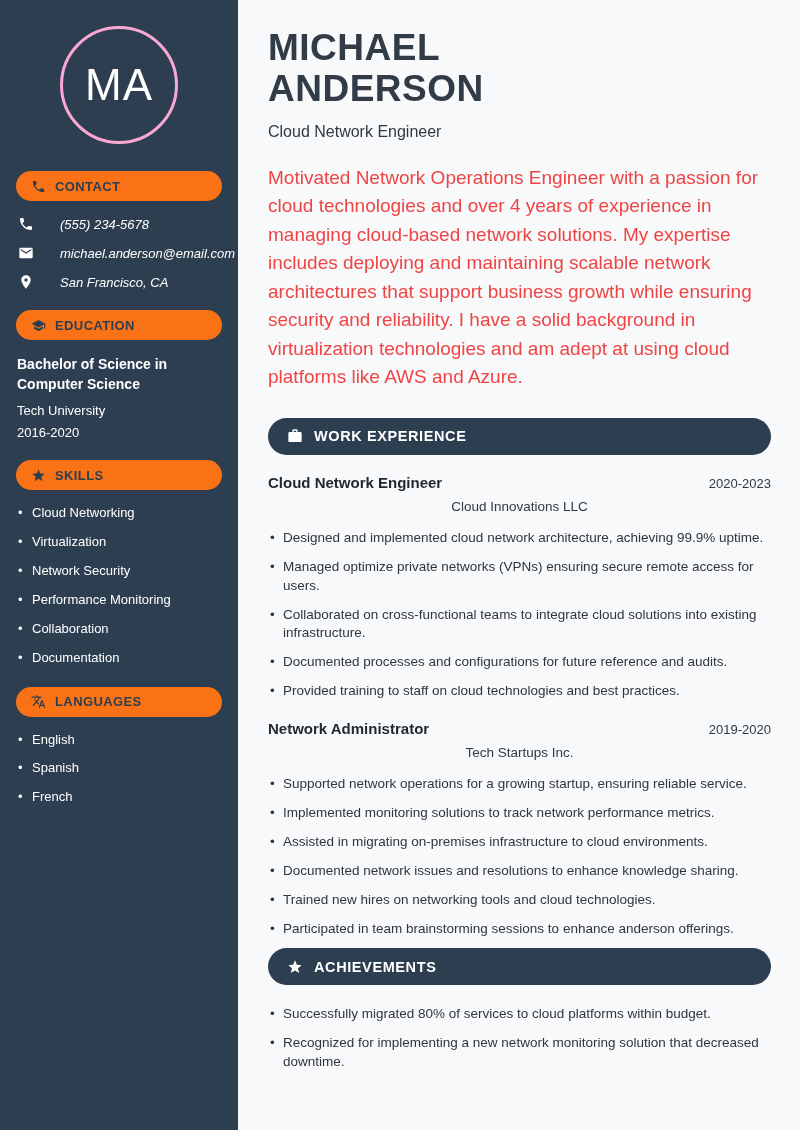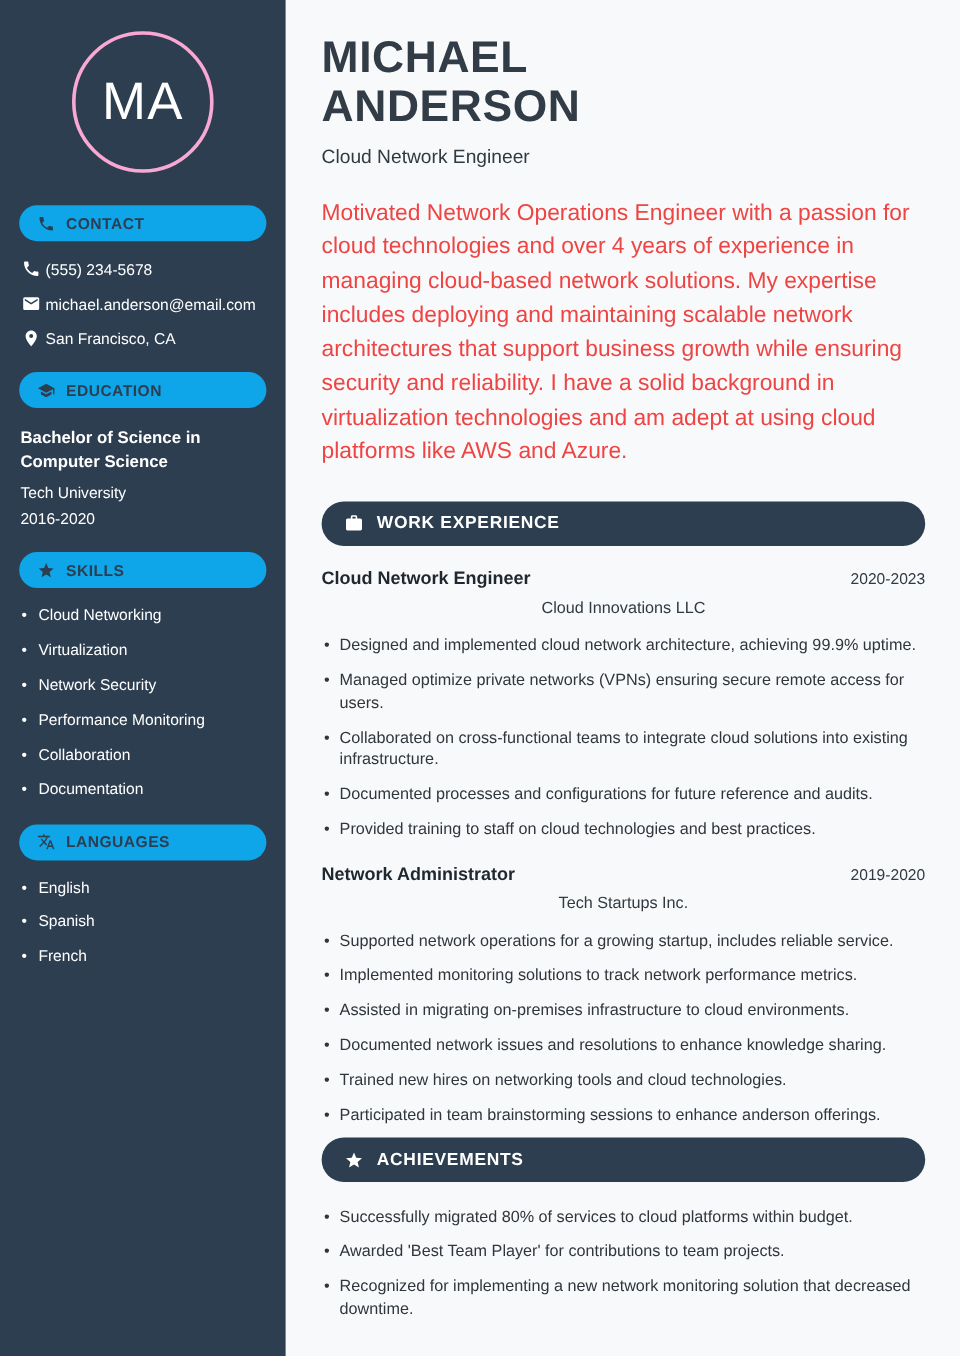--- a/index.html
+++ b/index.html
@@ -19,29 +19,29 @@
   }
   .avatar {
     width:118px; height:118px;
     margin:26px auto 27px;
     border:3px solid #f9a8d4; border-radius:50%;
     display:flex; align-items:center; justify-content:center;
     font-size:44px; font-weight:400; letter-spacing:1px; color:#fff;
   }
   .side-section { margin-bottom:20px; }
   .side-pill {
-    margin:0 16px 15px; background:#0ea5e9; border-radius:999px;
+    margin:0 16px 15px; background:#f97316; border-radius:999px;
     height:30px; display:flex; align-items:center; gap:9px;
     padding:0 15px; color:#2d3e50; font-size:13px; font-weight:700;
     letter-spacing:0.4px; white-space:nowrap;
   }
   .side-pill svg { width:15px; height:15px; fill:#2d3e50; flex:none; }
   .contact-row {
-    display:flex; align-items:center; gap:4px;
-    padding:0 18px; margin-bottom:13px; font-size:13px;
+    display:flex; align-items:center; gap:26px;
+    padding:0 18px; margin-bottom:13px; font-size:13px;font-style:italic;
   }
   .contact-row svg { width:16px; height:16px; fill:#fff; flex:none; }
   .edu { padding:0 17px; }
   .edu-degree { font-weight:700; font-size:14px; line-height:1.4; margin-bottom:9px; }
   .edu-school { font-size:13px; margin-bottom:7px; }
   .edu-years  { font-size:13px; }
   .side-list { list-style:none; padding:0 18px; }
   .side-list li {
     position:relative; padding-left:14px;
     font-size:13px; margin-bottom:12px; line-height:1.3;
@@ -194,35 +194,34 @@
       </ul>
     </div>
 
     <div class="job">
       <div class="job-head">
         <span class="job-role">Network Administrator</span>
         <span class="job-dates">2019-2020</span>
       </div>
       <div class="job-company">Tech Startups Inc.</div>
       <ul class="bullets">
-        <li>Supported network operations for a growing startup, includes reliable service.</li>
+        <li>Supported network operations for a growing startup, ensuring reliable service.</li>
         <li>Implemented monitoring solutions to track network performance metrics.</li>
         <li>Assisted in migrating on-premises infrastructure to cloud environments.</li>
         <li>Documented network issues and resolutions to enhance knowledge sharing.</li>
         <li>Trained new hires on networking tools and cloud technologies.</li>
         <li>Participated in team brainstorming sessions to enhance anderson offerings.</li>
       </ul>
     </div>
 
     <div class="main-pill" style="margin-top:2px;">
       <svg viewBox="0 0 24 24">
           <path d="M12 17.27 18.18 21l-1.64-7.03L22 9.24l-7.19-.61L12 2 9.19 8.63 2 9.24l5.46 4.73L5.82 21z"></path>
         </svg>
       <span>ACHIEVEMENTS</span>
     </div>
     <ul class="bullets achieve-bullets">
       <li>Successfully migrated 80% of services to cloud platforms within budget.</li>
-      <li>Awarded 'Best Team Player' for contributions to team projects.</li>
       <li>Recognized for implementing a new network monitoring solution that decreased downtime.</li>
     </ul>
 
   </main>
 </div>
 
 </body></html>

